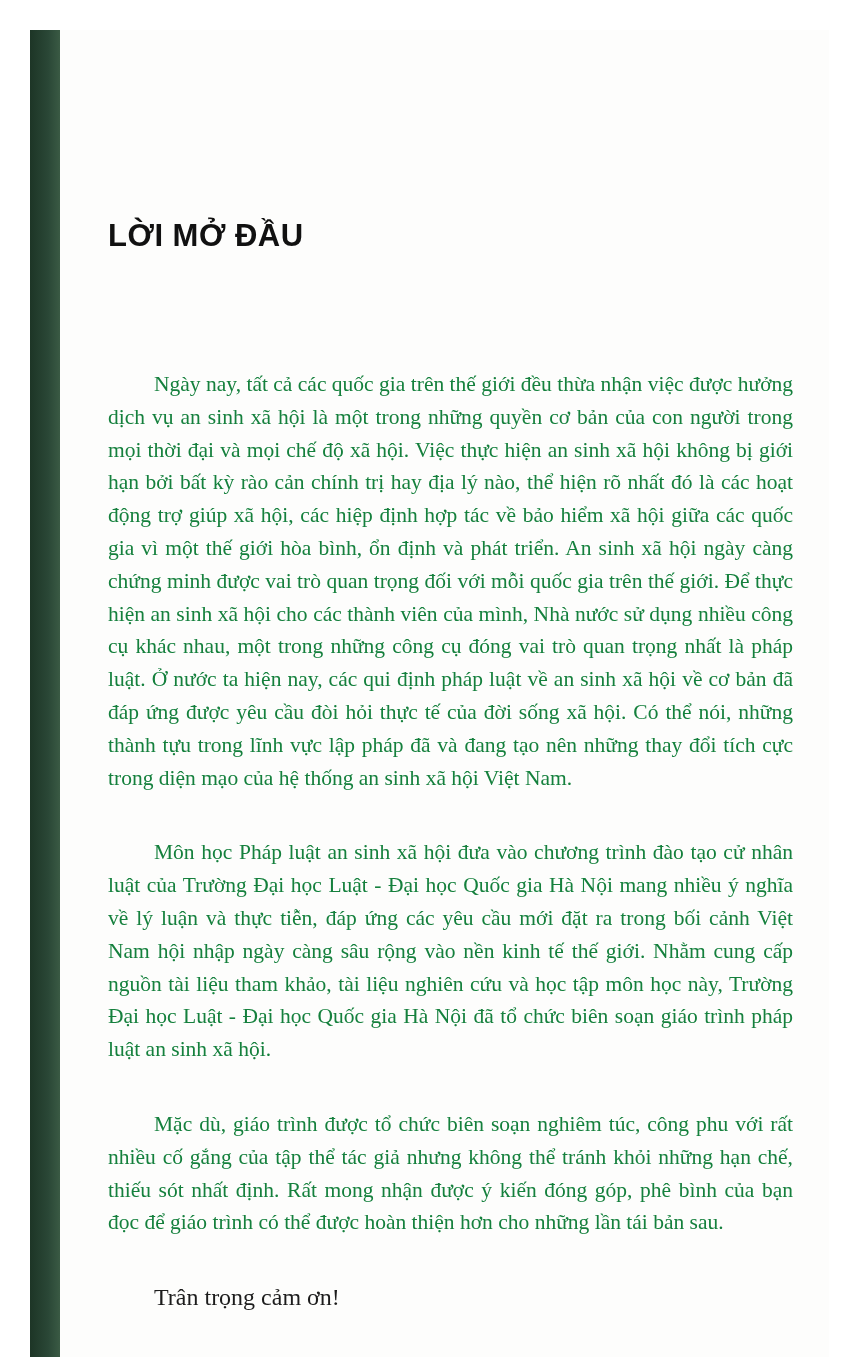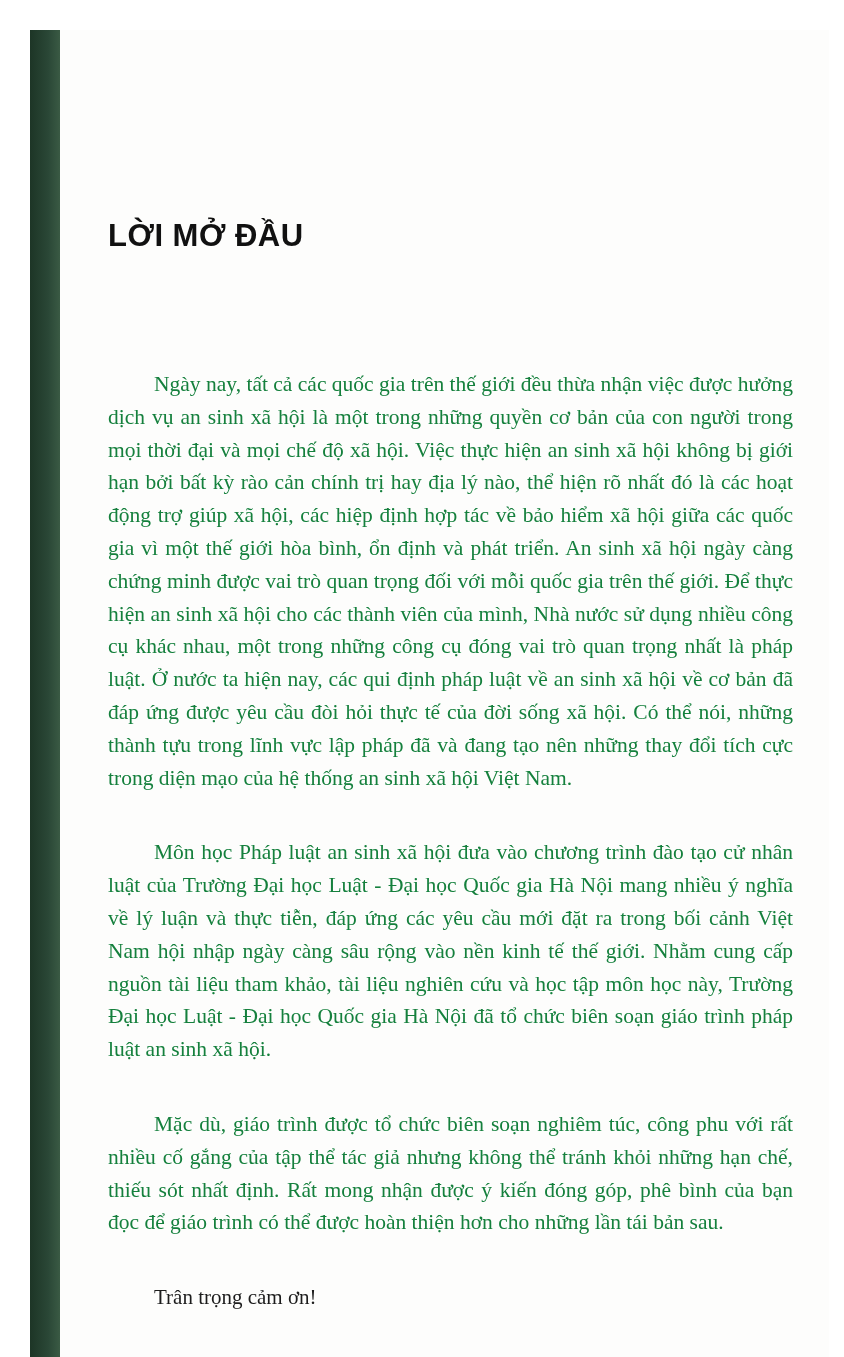--- a/index.html
+++ b/index.html
@@ -46,21 +46,21 @@
   .body-para {
     font-size: 21.5px;
     line-height: 32.8px;
     text-align: justify;
     text-indent: 46px;
     margin-bottom: 12px;
     color: #15803d;
   }
 
   .thanks {
-    font-size: 21px;
+    font-size: 24px;
     line-height: 32.8px;
     text-indent: 46px;
     margin-top: 6px;
     margin-bottom: 26px;
     color: #1c1c1c;
   }
 
   .signature {
     font-size: 15px;
     font-weight: 700;

